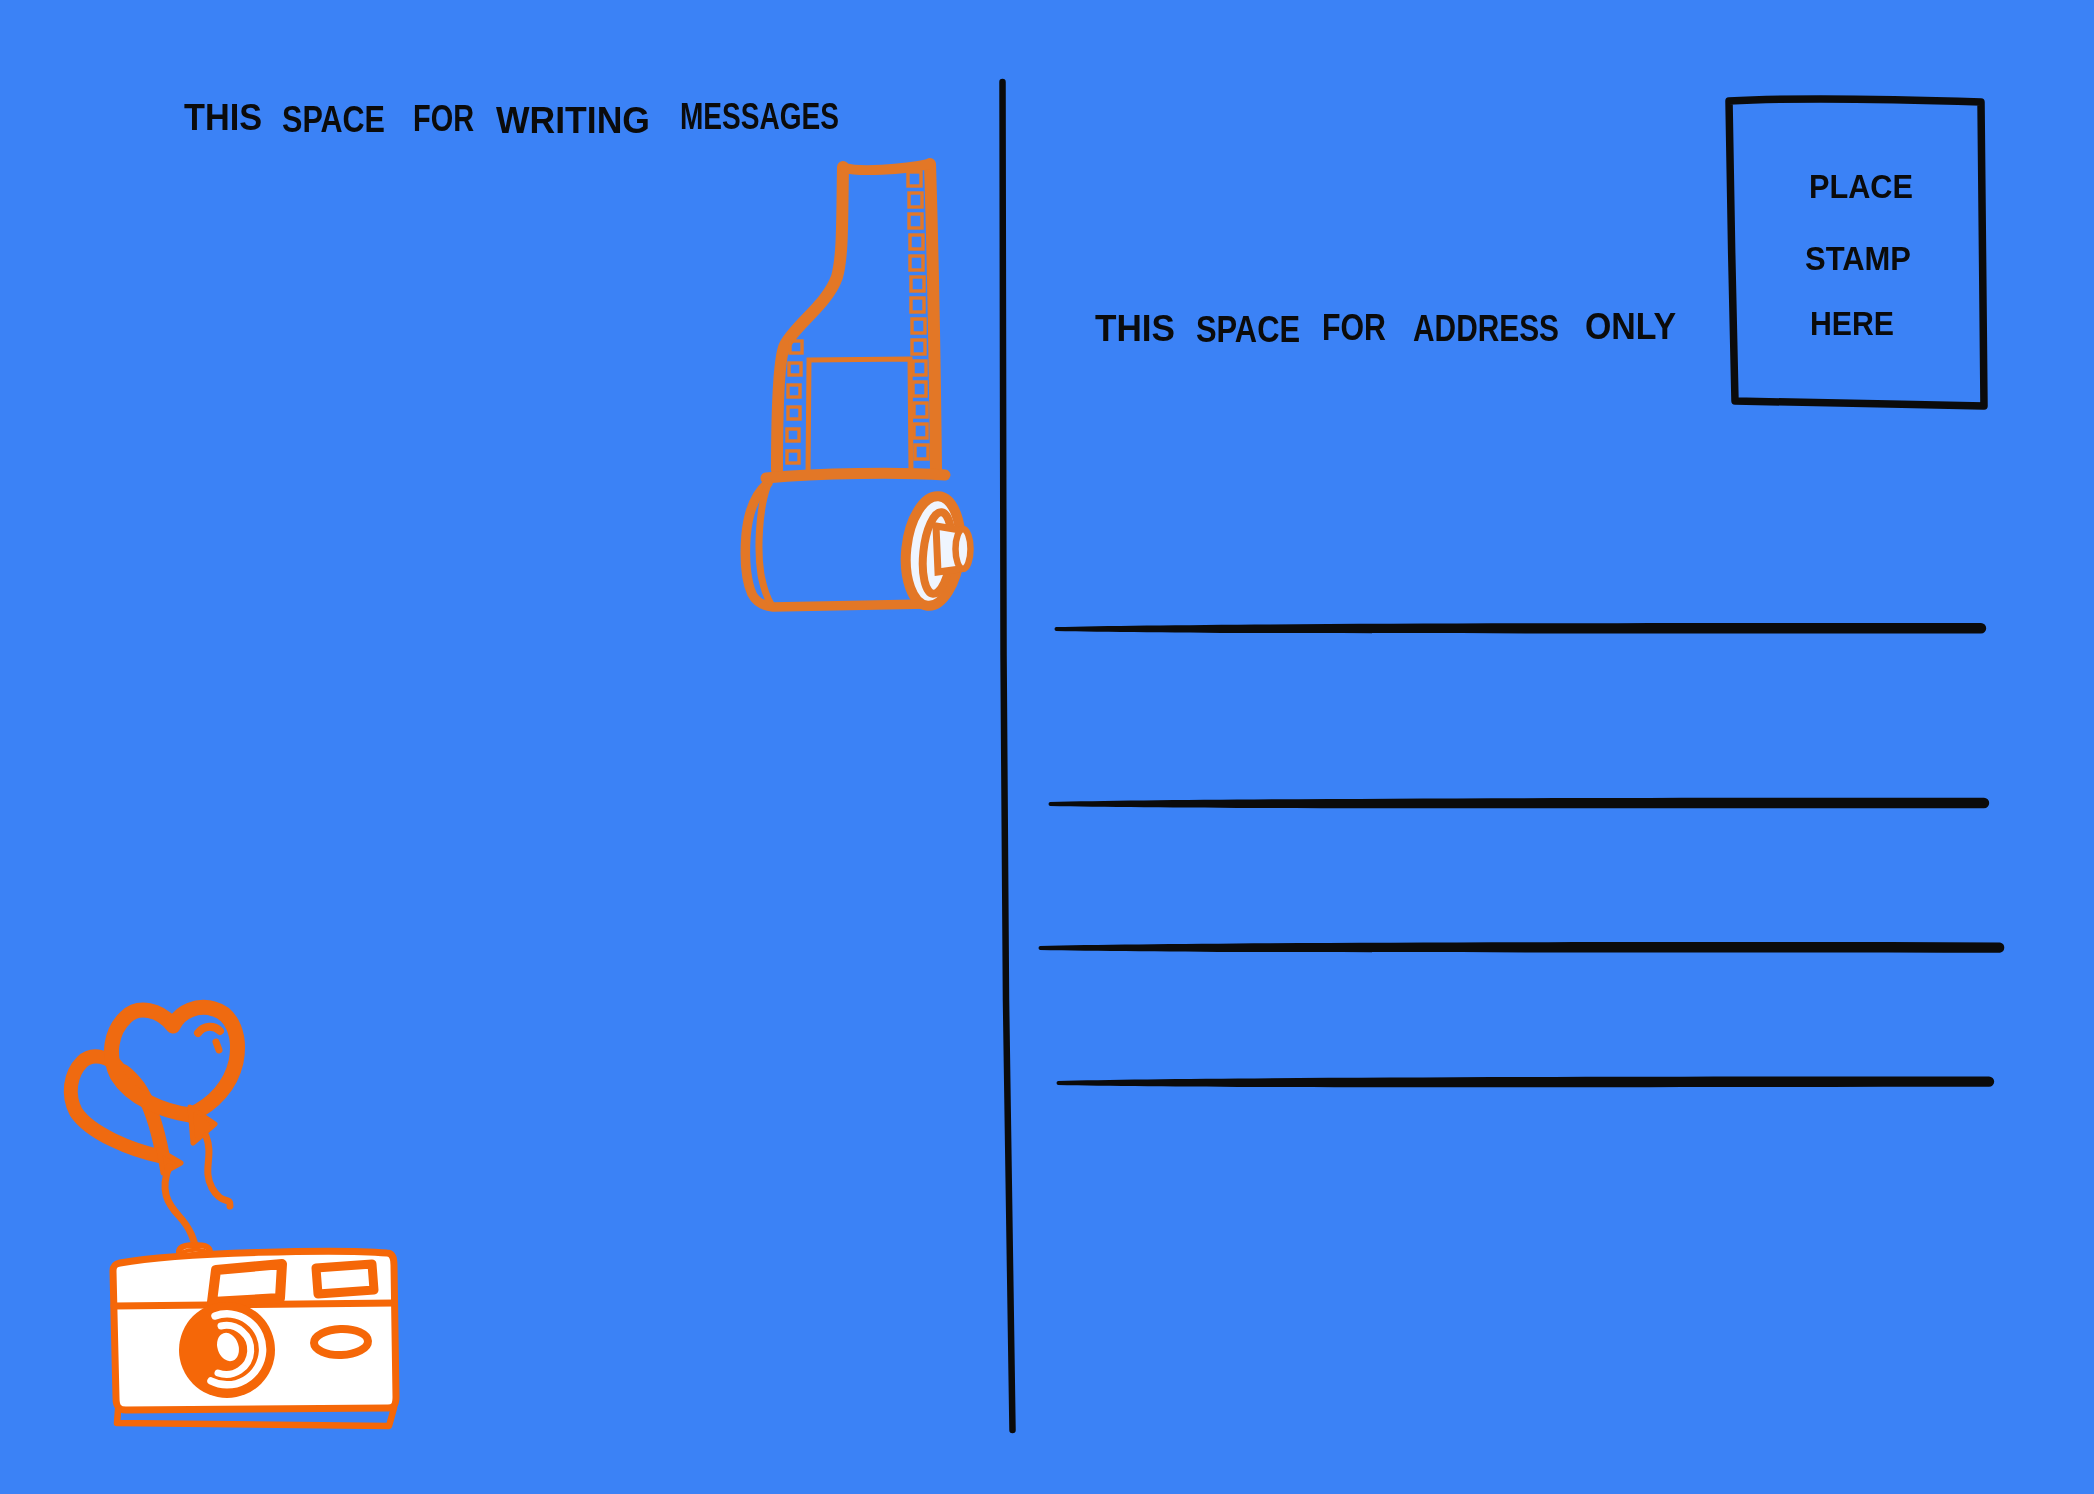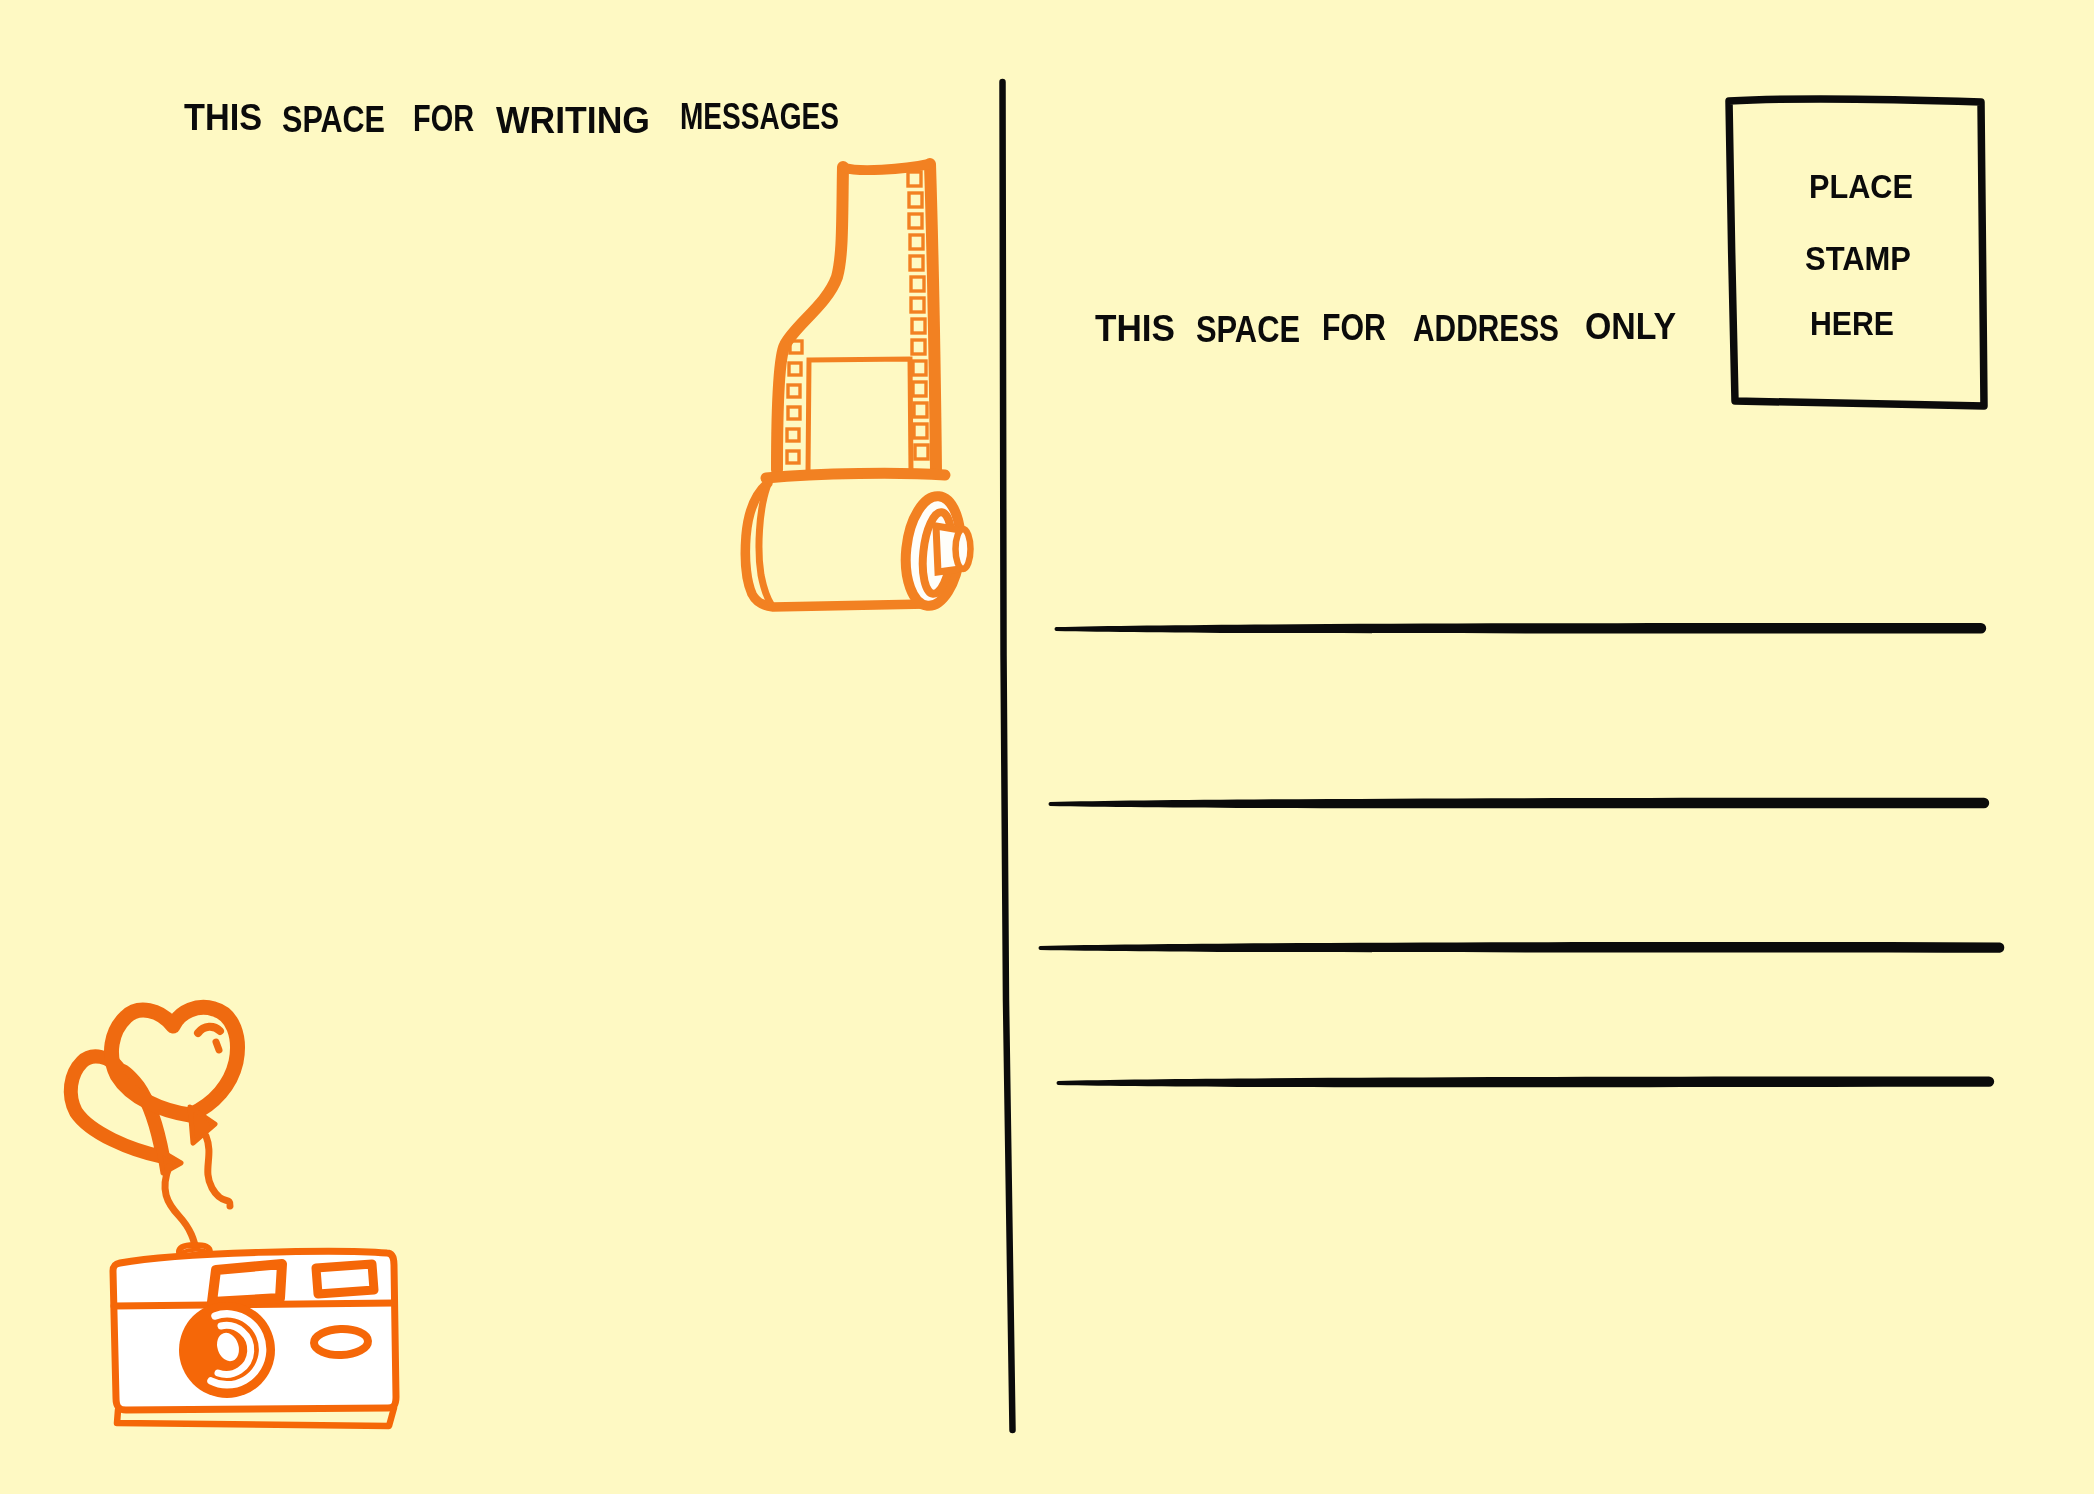--- a/index.html
+++ b/index.html
@@ -1,16 +1,16 @@
 <!DOCTYPE html>
 <html><head>
 <meta charset="utf-8">
 <style>
   html,body{margin:0;padding:0;background:#ffffff;}
-  .card{position:relative;width:2094px;height:1494px;background:#fef9c3;overflow:hidden;
+  .card{position:relative;width:2094px;height:1494px;background:#3b82f6;overflow:hidden;
         font-family:"Liberation Sans", sans-serif;}
   svg{position:absolute;left:0;top:0;}
   text{font-family:"Liberation Sans", sans-serif;font-weight:bold;fill:#0b0b0b;}
 </style>
 </head>
 <body>
 <div class="card">
 <svg width="2094" height="1494" viewBox="0 0 2094 1494">
 
 <g>

